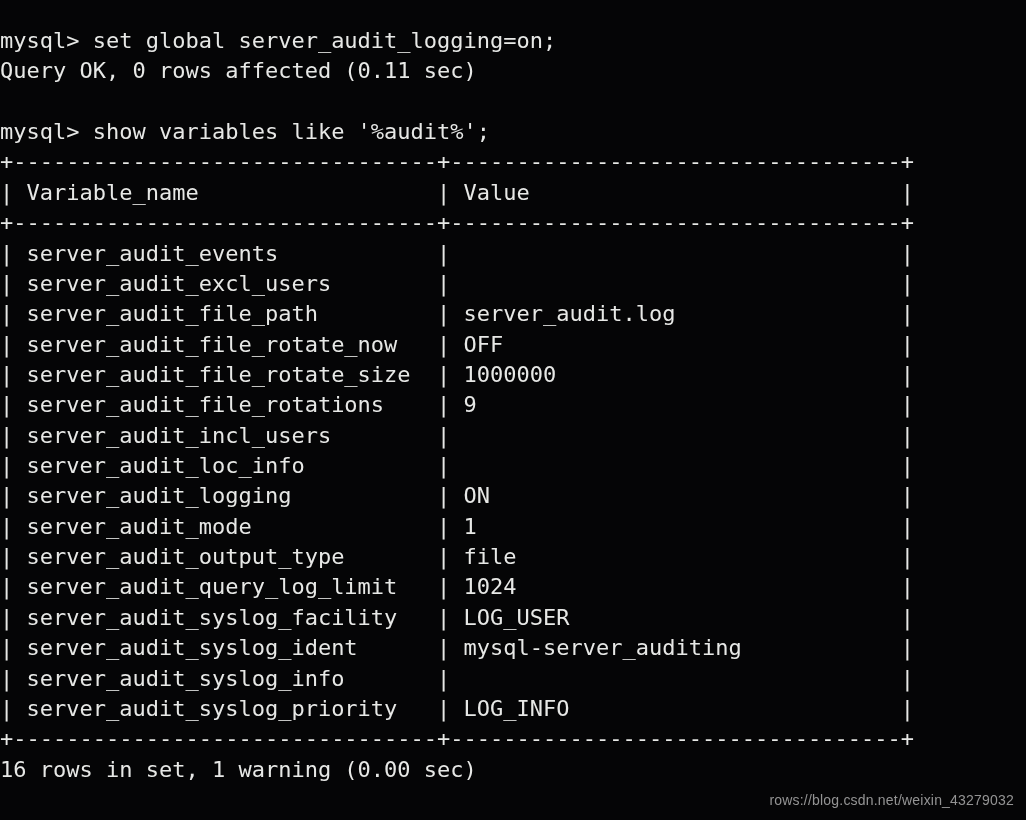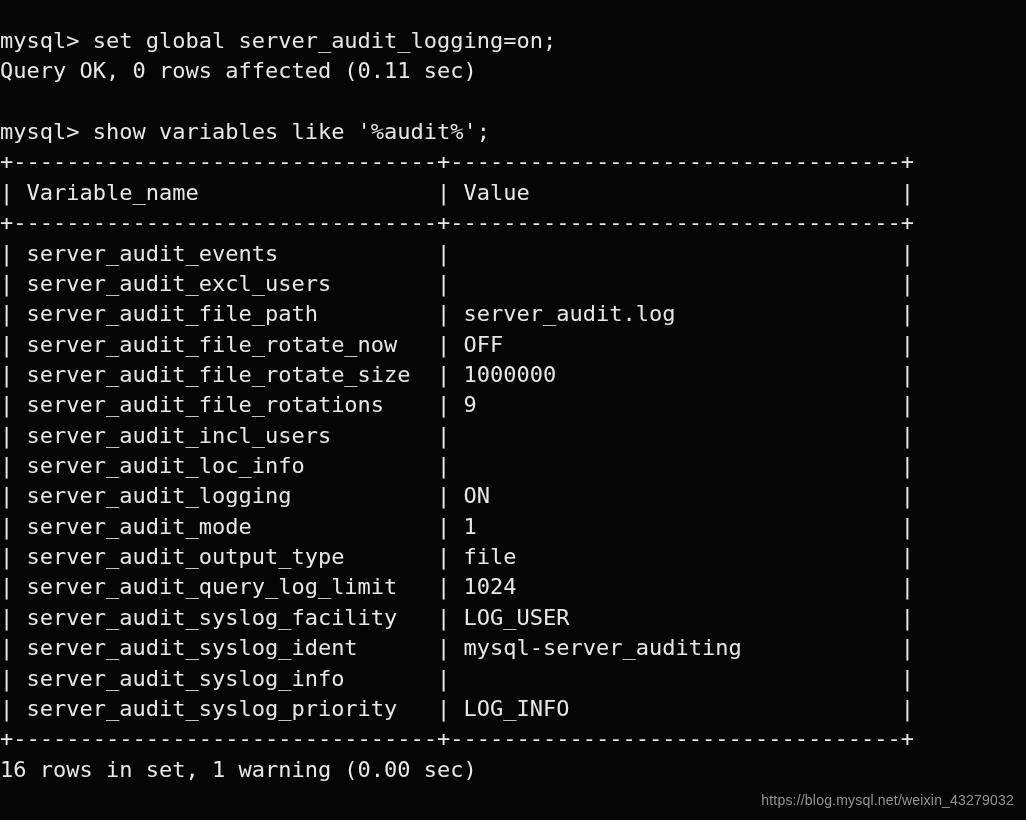--- a/index.html
+++ b/index.html
@@ -54,13 +54,13 @@
 | server_audit_output_type       | file                             |
 | server_audit_query_log_limit   | 1024                             |
 | server_audit_syslog_facility   | LOG_USER                         |
 | server_audit_syslog_ident      | mysql-server_auditing            |
 | server_audit_syslog_info       |                                  |
 | server_audit_syslog_priority   | LOG_INFO                         |
 +--------------------------------+----------------------------------+
 16 rows in set, 1 warning (0.00 sec)
 </pre>
 
-<div class="watermark">https://blog.mysql.net/weixin_43279032</div>
+<div class="watermark">rows://blog.csdn.net/weixin_43279032</div>
 
 </body></html>

